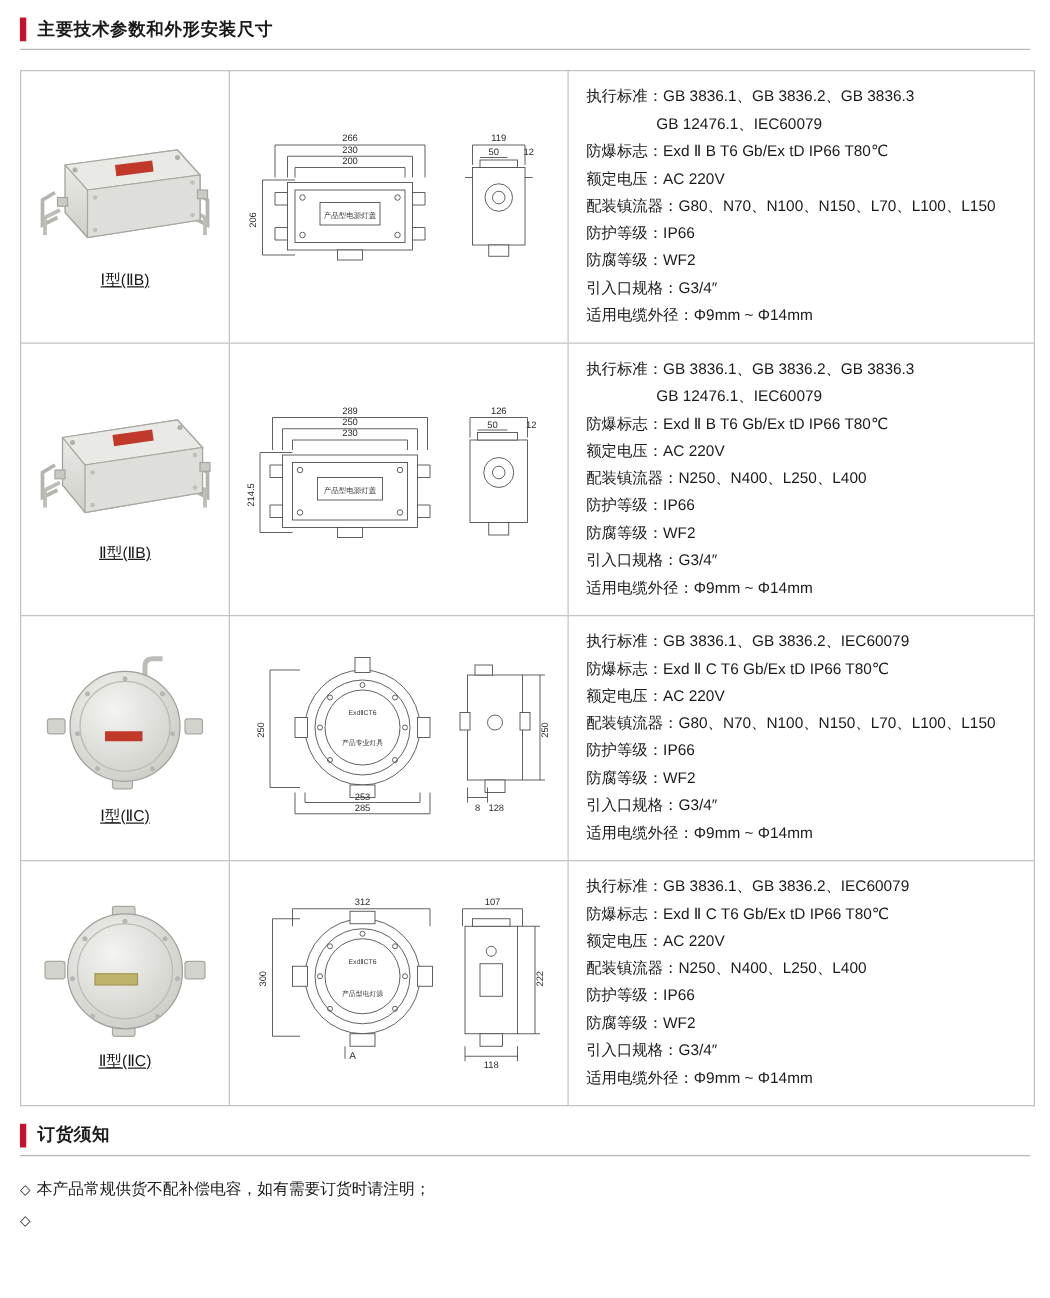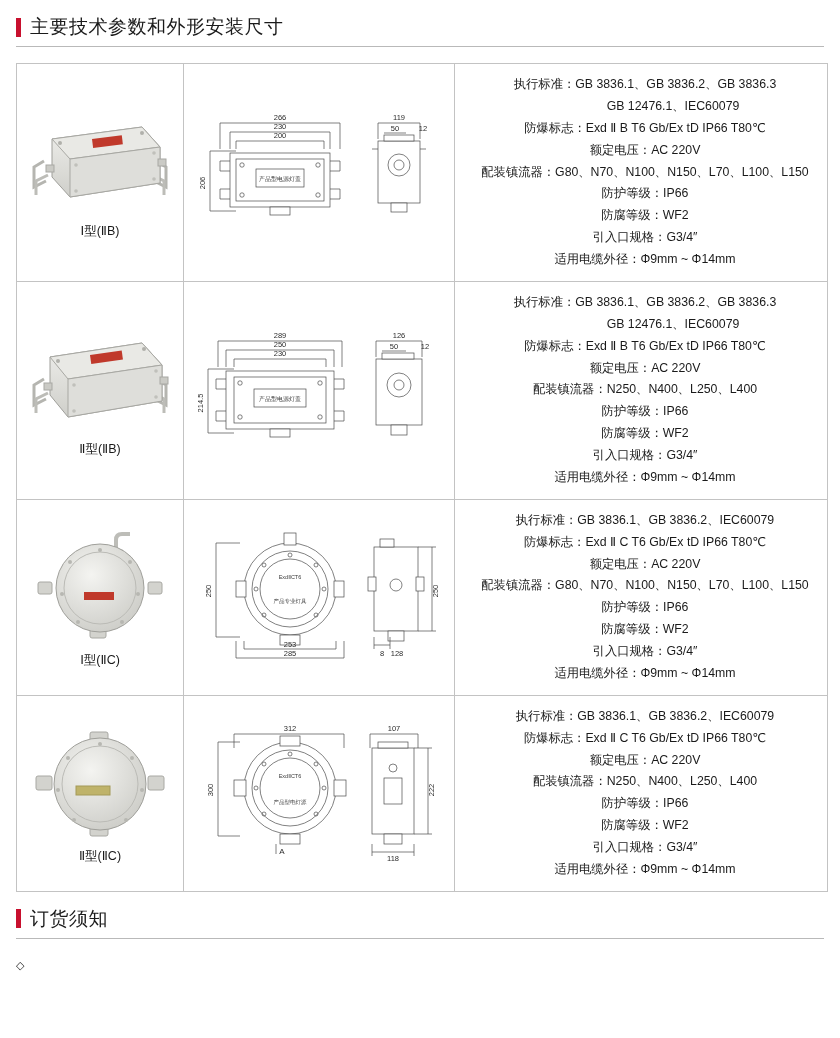--- a/index.html
+++ b/index.html
@@ -23,22 +23,22 @@
     padding-left: 16px;
     margin-top: 14px;
   }
   .section-head .bar {
     width: 5px;
     height: 19px;
     background: #c8102e;
     margin-right: 9px;
   }
   .section-head .title {
-    font-size: 19px;
-    font-weight: normal;
+    font-size: 14px;
+    font-weight: bold;
     letter-spacing: 0.5px;
     color: #1a1a1a;
   }
   .head-rule {
     margin: 6px 16px 0 16px;
     border-bottom: 1px solid #b9b9b9;
   }
 
   
   .spec-table {
@@ -48,25 +48,26 @@
     width: 808px;
     table-layout: fixed;
   }
   .spec-table td {
     border: 1px solid #c3c3c3;
     vertical-align: middle;
     padding: 0;
   }
   .col-photo { width: 166px; }
   .col-draw  { width: 270px; }
-  .col-spec  { width: 372px; text-align: center; }
+  .col-spec  { width: 372px; }
 
   .photo-cell {
     text-align: center;
     padding: 10px 4px 6px 4px;
+    text-decoration: underline;
   }
   .photo-caption {
     font-size: 12.5px;
     margin-top: 6px;
     color: #1a1a1a;
   }
   .draw-cell {
     text-align: right;
     padding: 8px 4px;
   }
@@ -552,16 +553,19 @@
 </table>
 
 <div class="section-head" style="">
   <div class="bar"></div>
   <div class="title">订货须知</div>
 </div>
 <div class="head-rule"></div>
 
 <div class="notice">
   <div class="item">
+    <span class="diamond">◇</span><span>本产品常规供货不配补偿电容，如有需要订货时请注明；</span>
+  </div>
+  <div class="item">
     <span class="diamond">◇</span>
   </div>
 
 </div>
 
 </body></html>

